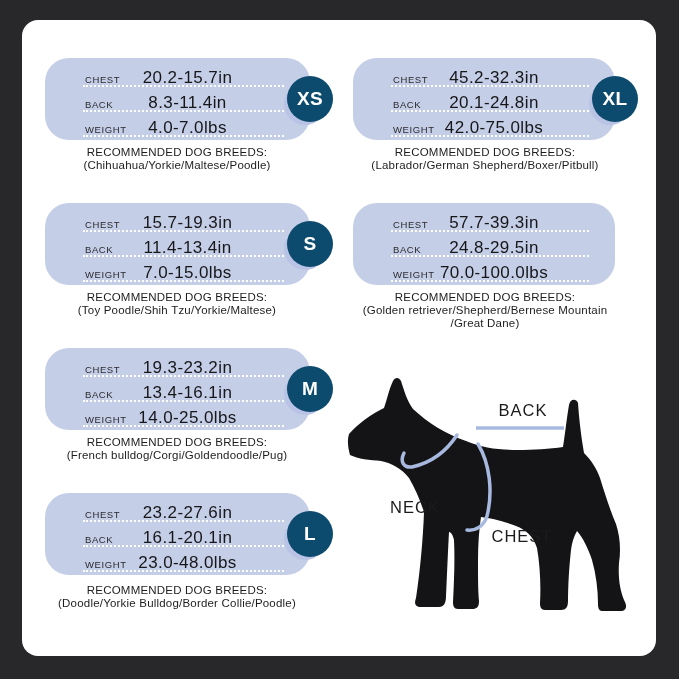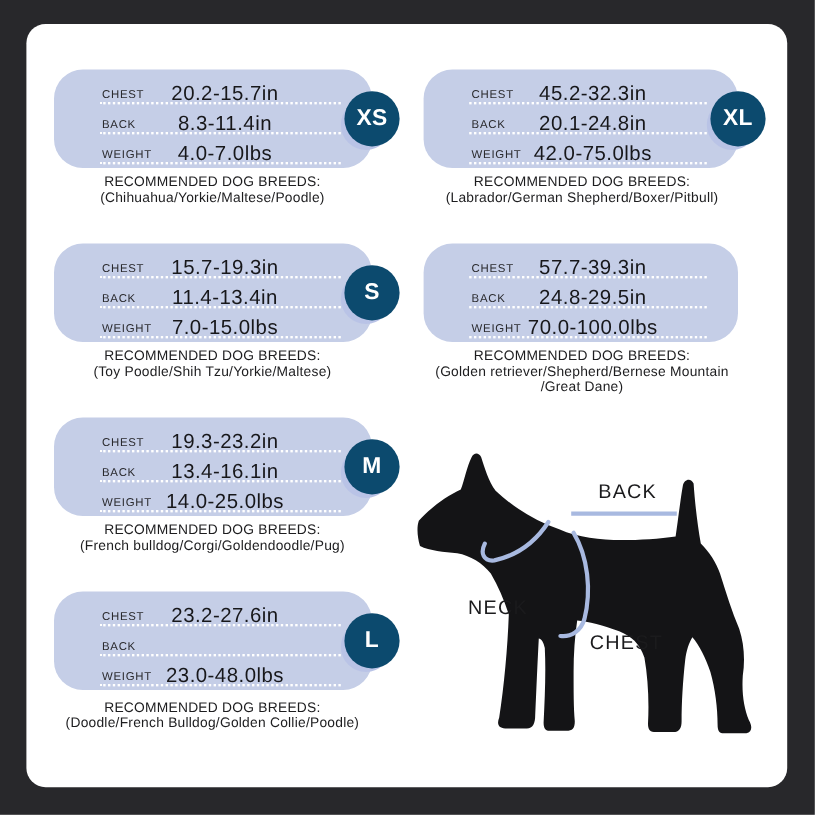--- a/index.html
+++ b/index.html
@@ -149,31 +149,32 @@
 
 <div class="card c-l">
   <div class="row">
     <span class="dots"></span>
     <span class="lbl">CHEST</span>
     <span class="val">23.2-27.6in</span>
   </div>
   <div class="row">
     <span class="dots"></span>
     <span class="lbl">BACK</span>
+    <span class="val">16.1-20.1in</span>
   </div>
   <div class="row">
     <span class="dots"></span>
     <span class="lbl">WEIGHT</span>
     <span class="val">23.0-48.0lbs</span>
   </div>
   <div class="badge">L</div>
 </div>
 <div class="breeds b-left b-l">
   <div>RECOMMENDED DOG BREEDS:</div>
-  <div>(Doodle/French Bulldog/Golden Collie/Poodle)</div>
+  <div>(Doodle/Yorkie Bulldog/Border Collie/Poodle)</div>
 </div>
 
 <div class="card c-xl">
   <div class="row">
     <span class="dots"></span>
     <span class="lbl">CHEST</span>
     <span class="val">45.2-32.3in</span>
   </div>
   <div class="row">
     <span class="dots"></span>

